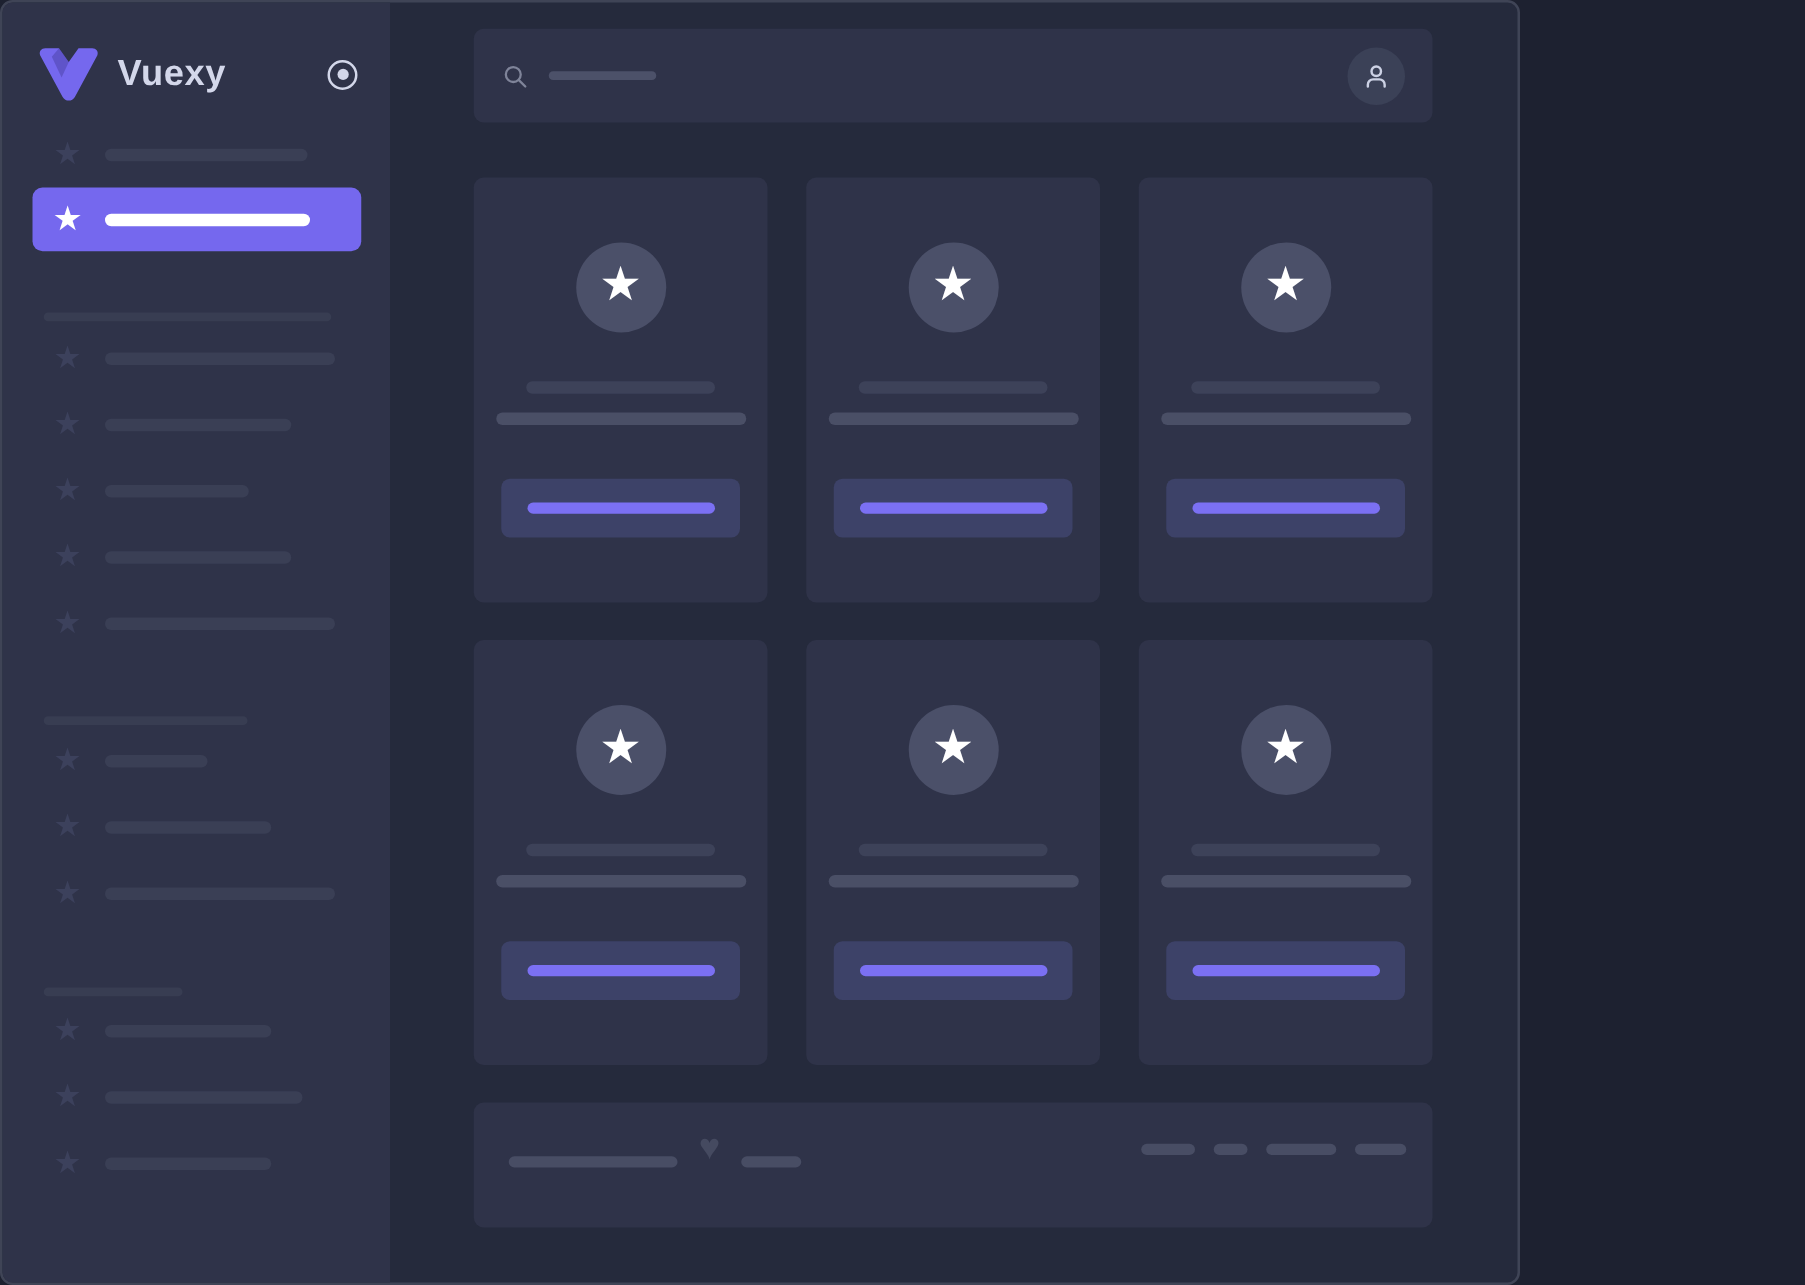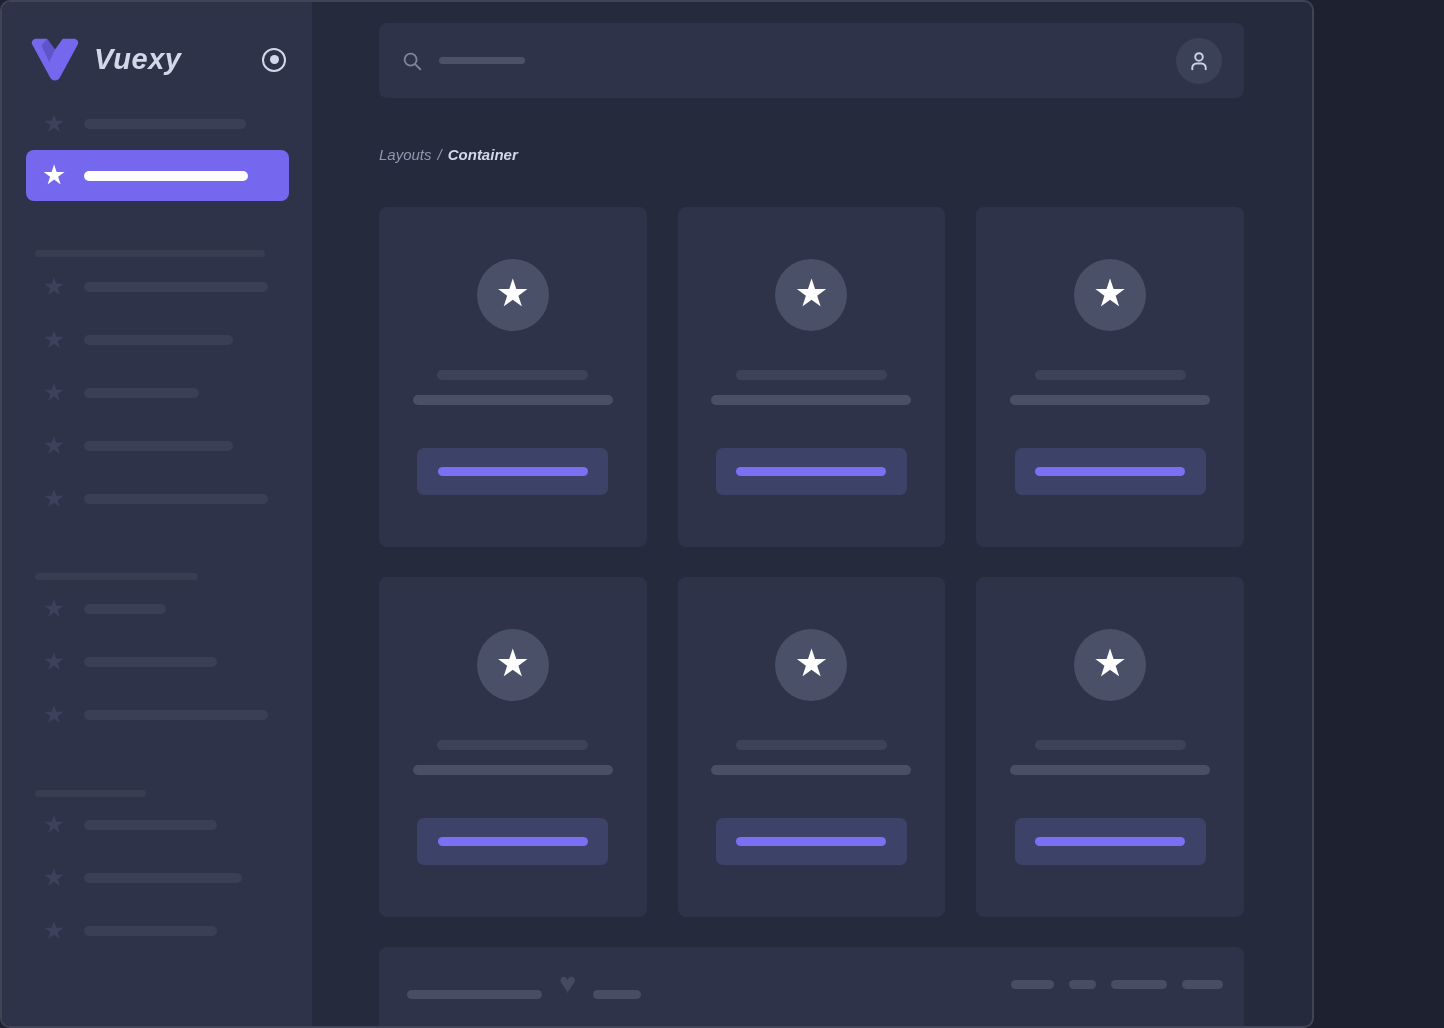--- a/index.html
+++ b/index.html
@@ -11,25 +11,24 @@
     --skel-card-1:#3d4259;
     --skel-card-2:#4a4f66;
     --skel-foot:#484d64;
     --star-side:#3c415c;
     --text-bright:#d3d7ea;
     --text-muted:#9096ad;
   }
   *{margin:0;padding:0;box-sizing:border-box;}
   html,body{background:#1d2130;font-family:"Liberation Sans","DejaVu Sans",sans-serif;}
   .screen{
-    position:relative;width:1314px;height:1028px;
+    position:relative;width:1216px;height:1028px;
     background:var(--bg);
     border:2px solid #3f4456;border-radius:10px;
     overflow:hidden;
-    font-style:italic;
   }
 
   
   .sidebar{
     position:absolute;left:0;top:0;bottom:0;width:310px;
     background:var(--panel);
   }
   .sidebar-header{
     display:flex;align-items:center;
     padding:35px 26px 0 28px;height:80px;
@@ -222,25 +221,20 @@
       </svg>
       <span class="search-skel"></span>
       <div class="topbar-avatar">
         <svg width="26" height="26" viewBox="0 0 24 24" fill="none" stroke="#ccd1e4" stroke-width="1.8" stroke-linecap="round">
           <circle cx="12" cy="8.3" r="3.5"></circle>
           <path d="M5.8 19.6 v-1.4 a3.9 3.9 0 0 1 3.9 -3.9 h4.6 a3.9 3.9 0 0 1 3.9 3.9 v1.4"></path>
         </svg>
       </div>
     </header>
 
-    <div class="breadcrumb">
-      <span>Layouts</span>
-      <span>/</span>
-      <span class="current">Container</span>
-    </div>
 
     <div class="grid">
 
       <section class="card">
         <div class="card-avatar">
           <span class="card-star">★</span>
         </div>
         <div class="skel skel-1"></div>
         <div class="skel skel-2"></div>
         <button class="card-btn">

